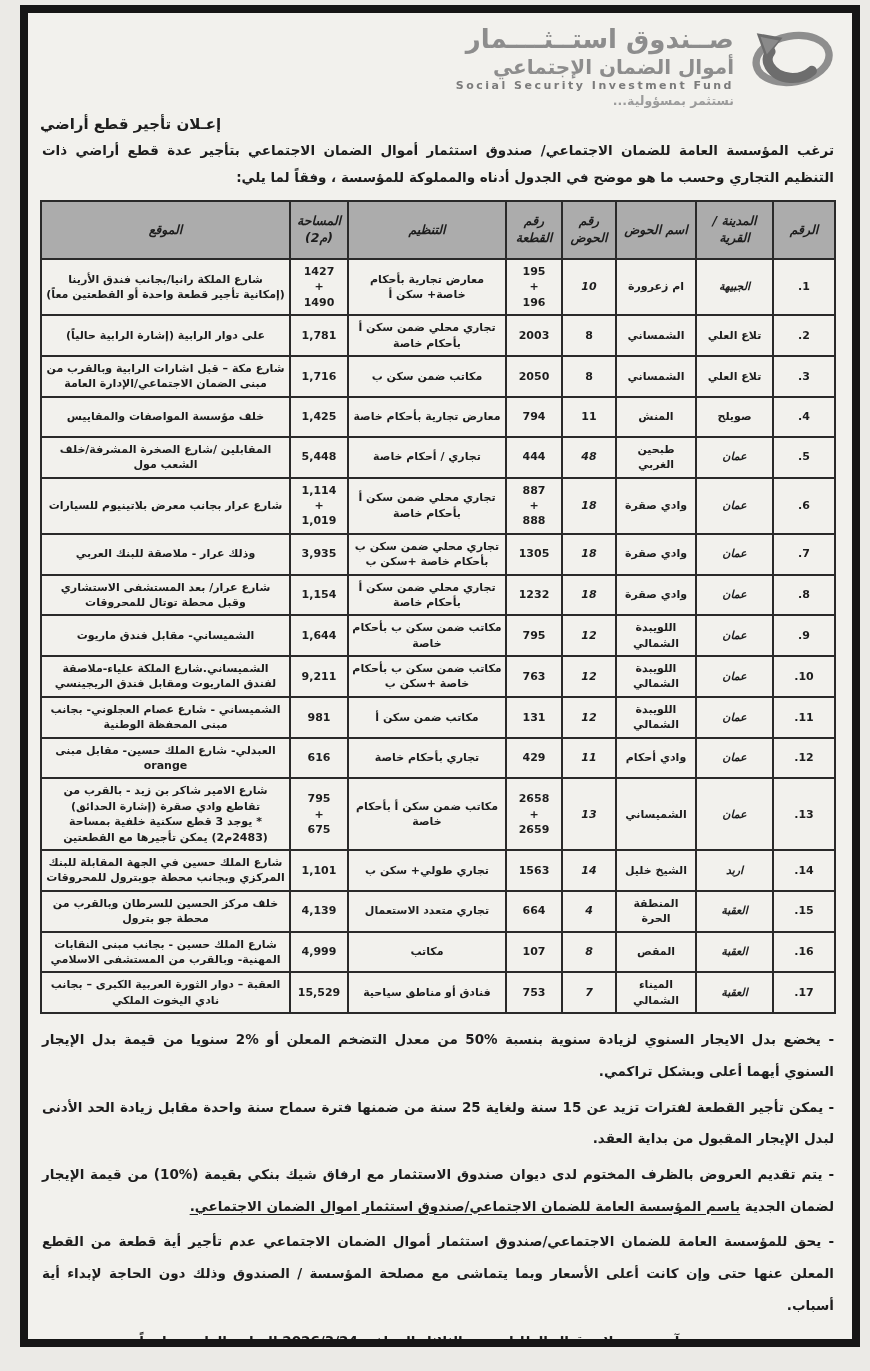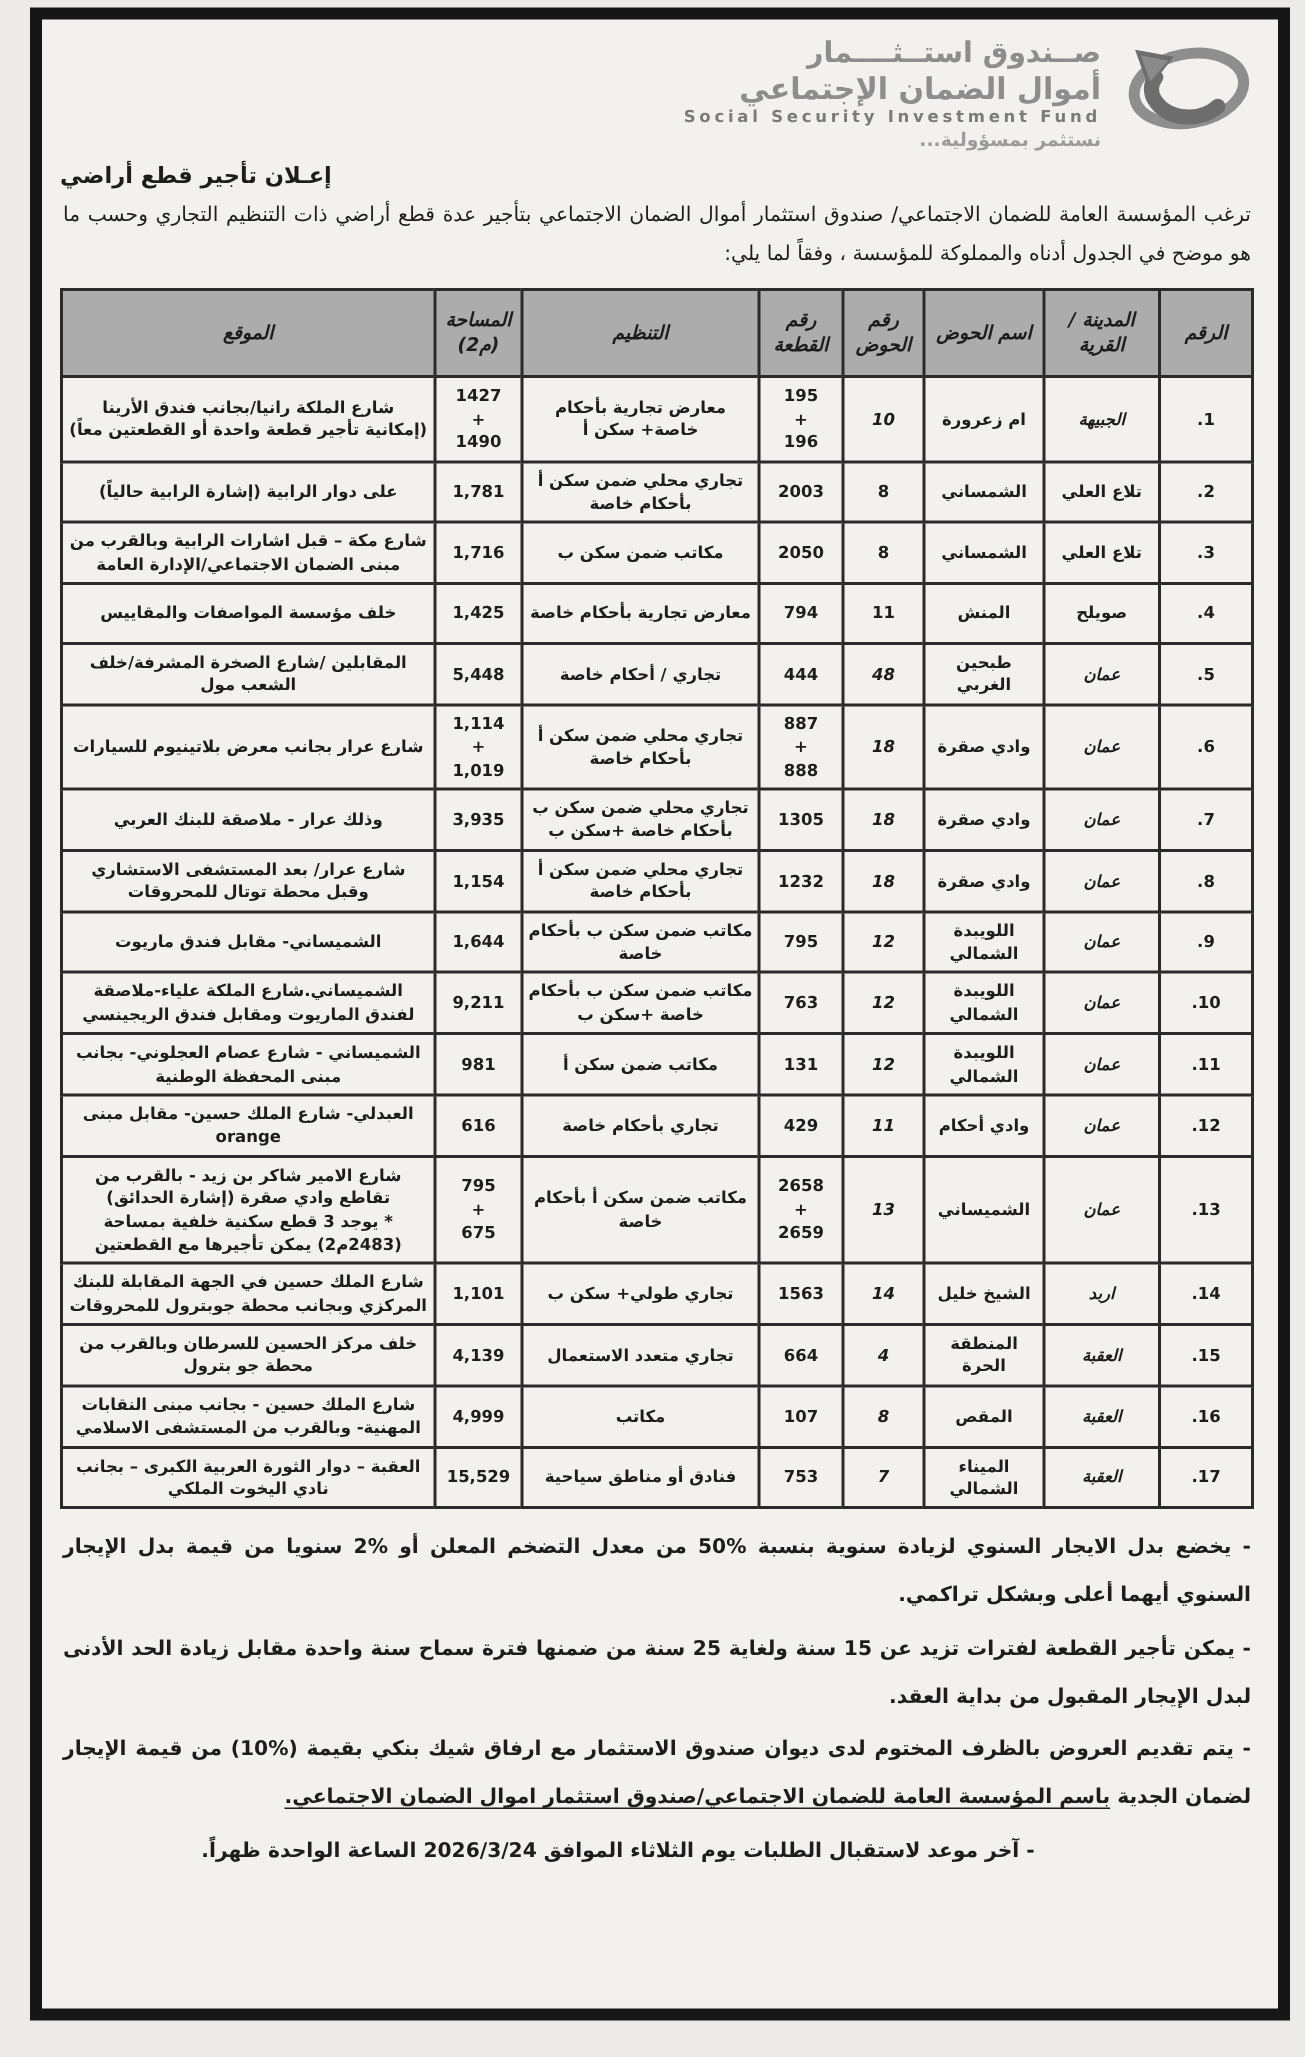--- a/index.html
+++ b/index.html
@@ -12,27 +12,27 @@
   }
   .frame{
     position:absolute;top:5px;left:20px;width:840px;height:1342px;
     box-sizing:border-box;border:8px solid #161616;background:#f2f1ed;
     padding:10px 16px 0 12px;direction:rtl;overflow:hidden;
   }
   
   .logo-block{display:flex;align-items:flex-start;gap:8px;margin:2px 2px 0 0;}
   .logo-mark{flex:0 0 auto;width:92px;height:66px;}
   .logo-text{text-align:right;line-height:1.1;}
-  .logo-l1{font-size:19px;font-weight:bold;color:#8d8d8d;letter-spacing:1px;}
+  .logo-l1{font-size:26px;font-weight:bold;color:#8d8d8d;letter-spacing:1px;}
   .logo-l2{font-size:20px;font-weight:bold;color:#8d8d8d;margin-top:2px;}
   .logo-l3{font-size:11px;font-weight:bold;color:#7b7b7b;letter-spacing:2.5px;direction:ltr;margin-top:2px;}
   .logo-l4{font-size:12.5px;font-weight:bold;color:#9b9b9b;margin-top:2px;}
   
   .title{font-size:15px;font-weight:bold;text-align:left;margin:8px 0 4px;}
-  .intro{font-size:13.5px;font-weight:normal;text-align:justify;line-height:1.95;margin:0 2px 10px;}
+  .intro{font-size:13.5px;font-weight:bold;text-align:justify;line-height:1.95;margin:0 2px 10px;}
   
   table{width:100%;border-collapse:collapse;table-layout:fixed;background:#f2f1ed;}
   th,td{border:2px solid #2a2a2a;}
   thead th{
     background:#acacac;font-style:italic;font-weight:bold;
     font-size:12.5px;height:52px;text-align:center;vertical-align:middle;
     white-space:pre-line;line-height:1.35;padding:2px;
   }
   td{
     font-size:11px;font-weight:bold;text-align:center;vertical-align:middle;
@@ -284,16 +284,17 @@
           <td>15,529</td>
           <td>العقبة – دوار الثورة العربية الكبرى – بجانب نادي اليخوت الملكي</td>
         </tr>
       </tbody>
   </table>
 
   <section class="notes" id="notes">
       <p class="note"><span>- يخضع بدل الايجار السنوي لزيادة سنوية بنسبة %50 من معدل التضخم المعلن أو %2 سنويا من قيمة بدل الإيجار السنوي أيهما أعلى وبشكل تراكمي.</span></p>
       <p class="note"><span>- يمكن تأجير القطعة لفترات تزيد عن 15 سنة ولغاية 25 سنة من ضمنها فترة سماح سنة واحدة مقابل زيادة الحد الأدنى لبدل الإيجار المقبول من بداية العقد.</span></p>
       <p class="note"><span>- يتم تقديم العروض بالظرف المختوم لدى ديوان صندوق الاستثمار مع ارفاق شيك بنكي بقيمة (%10) من قيمة الإيجار لضمان الجدية </span><span class="u">باسم المؤسسة العامة للضمان الاجتماعي/صندوق استثمار اموال الضمان الاجتماعي.</span></p>
+      <p class="note"><span>- يحق للمؤسسة العامة للضمان الاجتماعي/صندوق استثمار أموال الضمان الاجتماعي عدم تأجير أية قطعة من القطع المعلن عنها حتى وإن كانت أعلى الأسعار وبما يتماشى مع مصلحة المؤسسة / الصندوق وذلك دون الحاجة لإبداء أية أسباب.</span></p>
       <p class="note indent"><span>- آخر موعد لاستقبال الطلبات يوم الثلاثاء الموافق 2026/3/24 الساعة الواحدة ظهراً.</span></p>
     </section>
 
 </div>
 
 </body></html>

